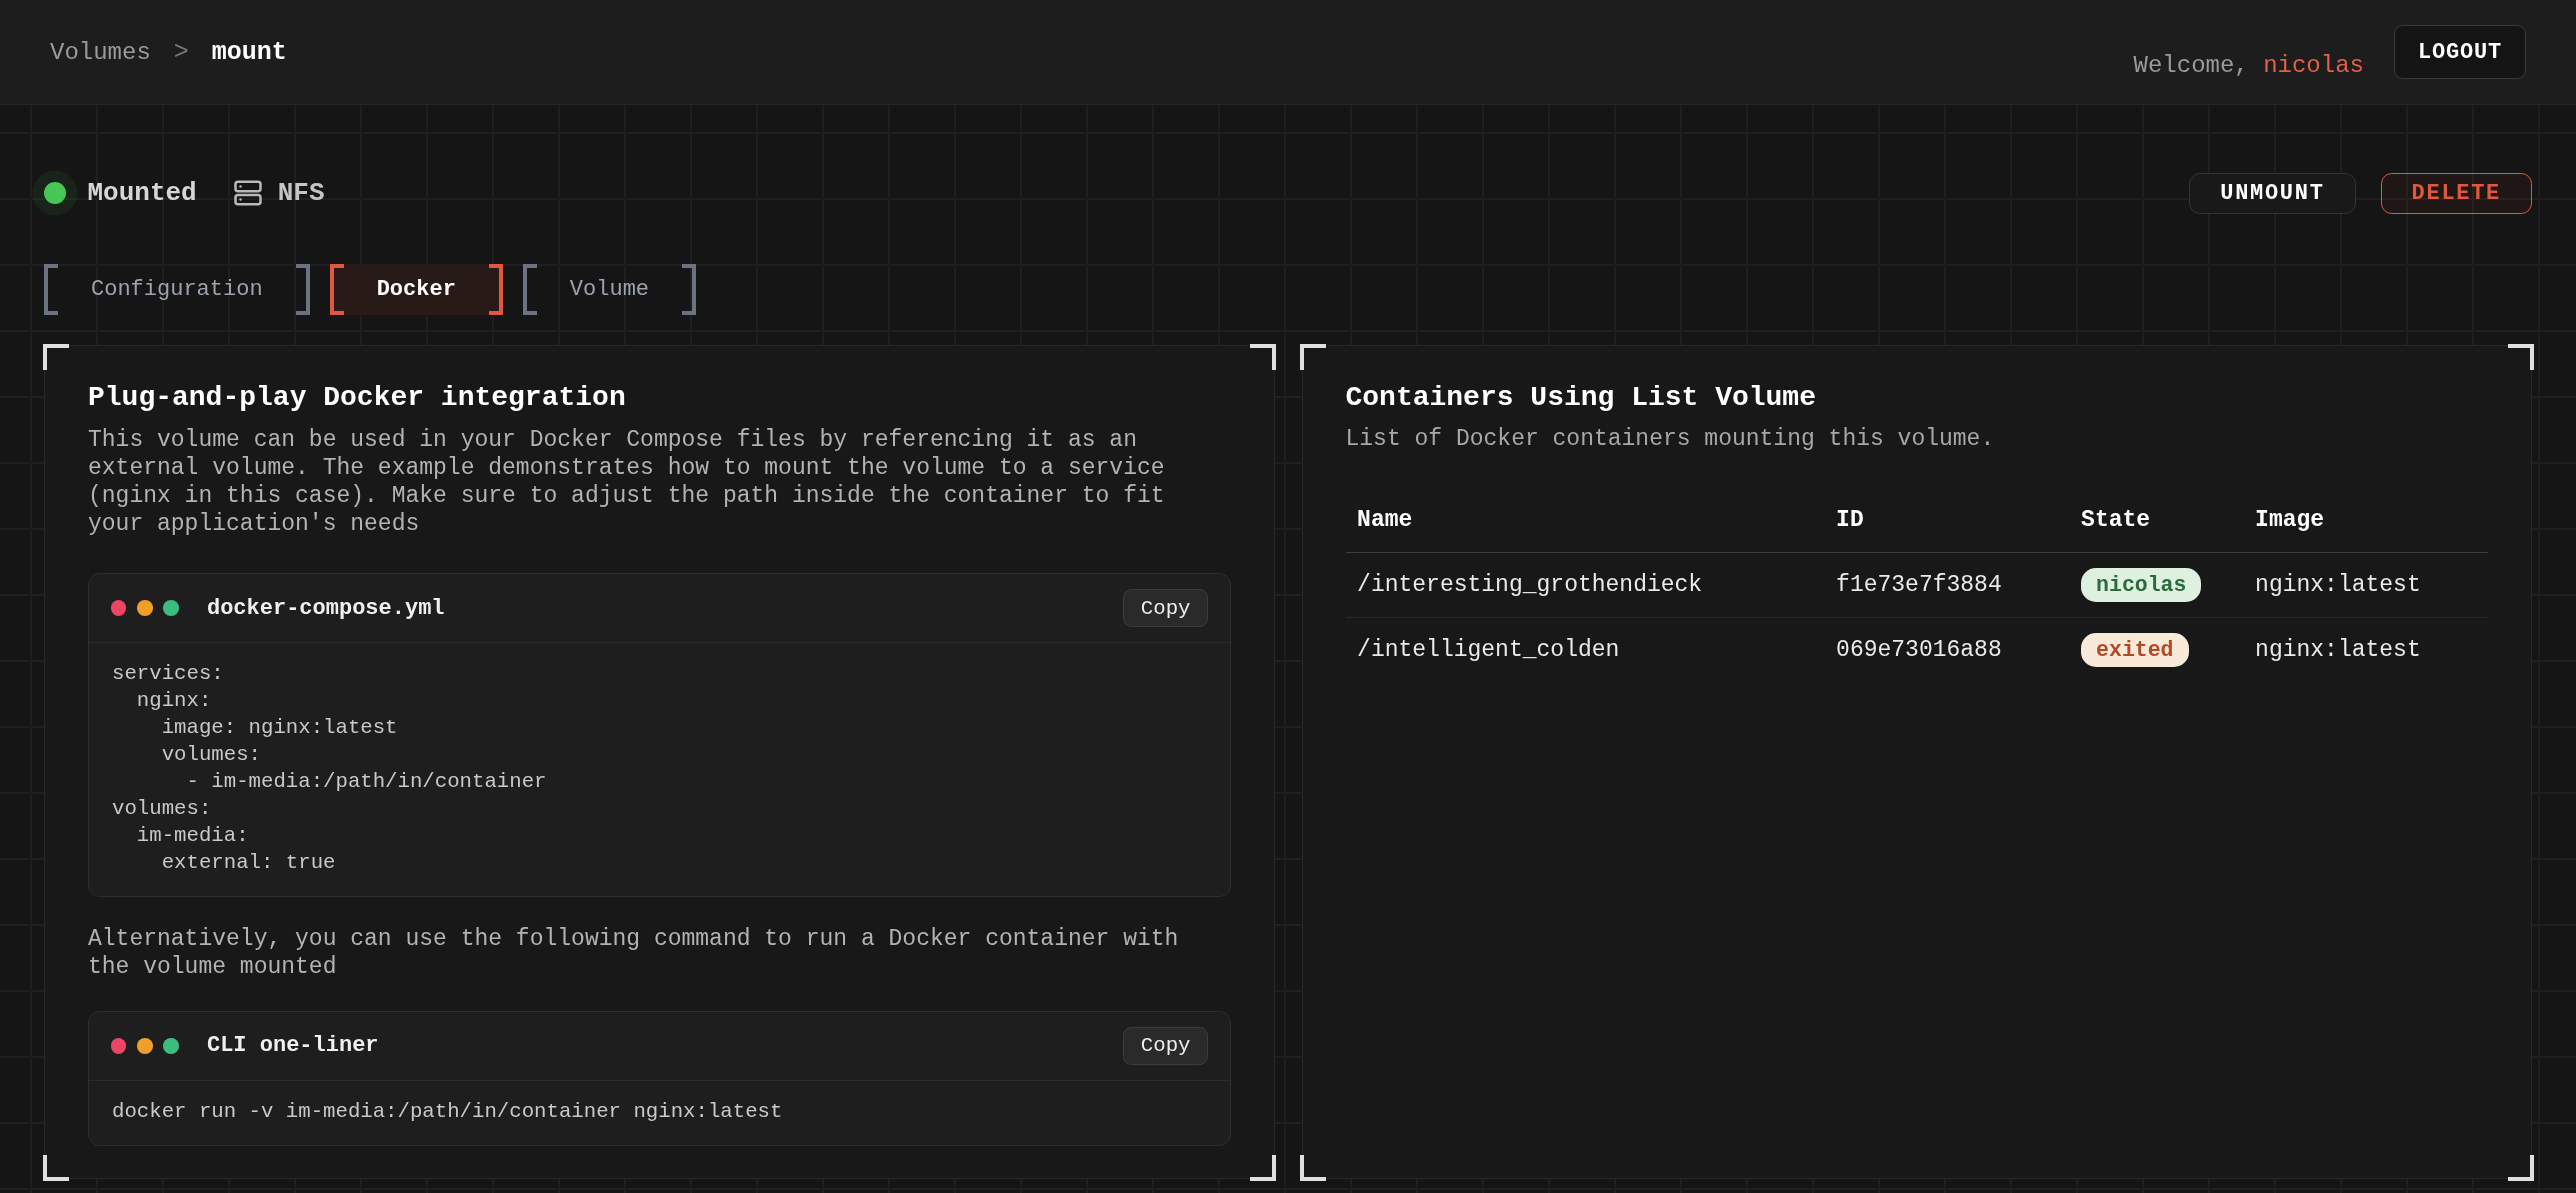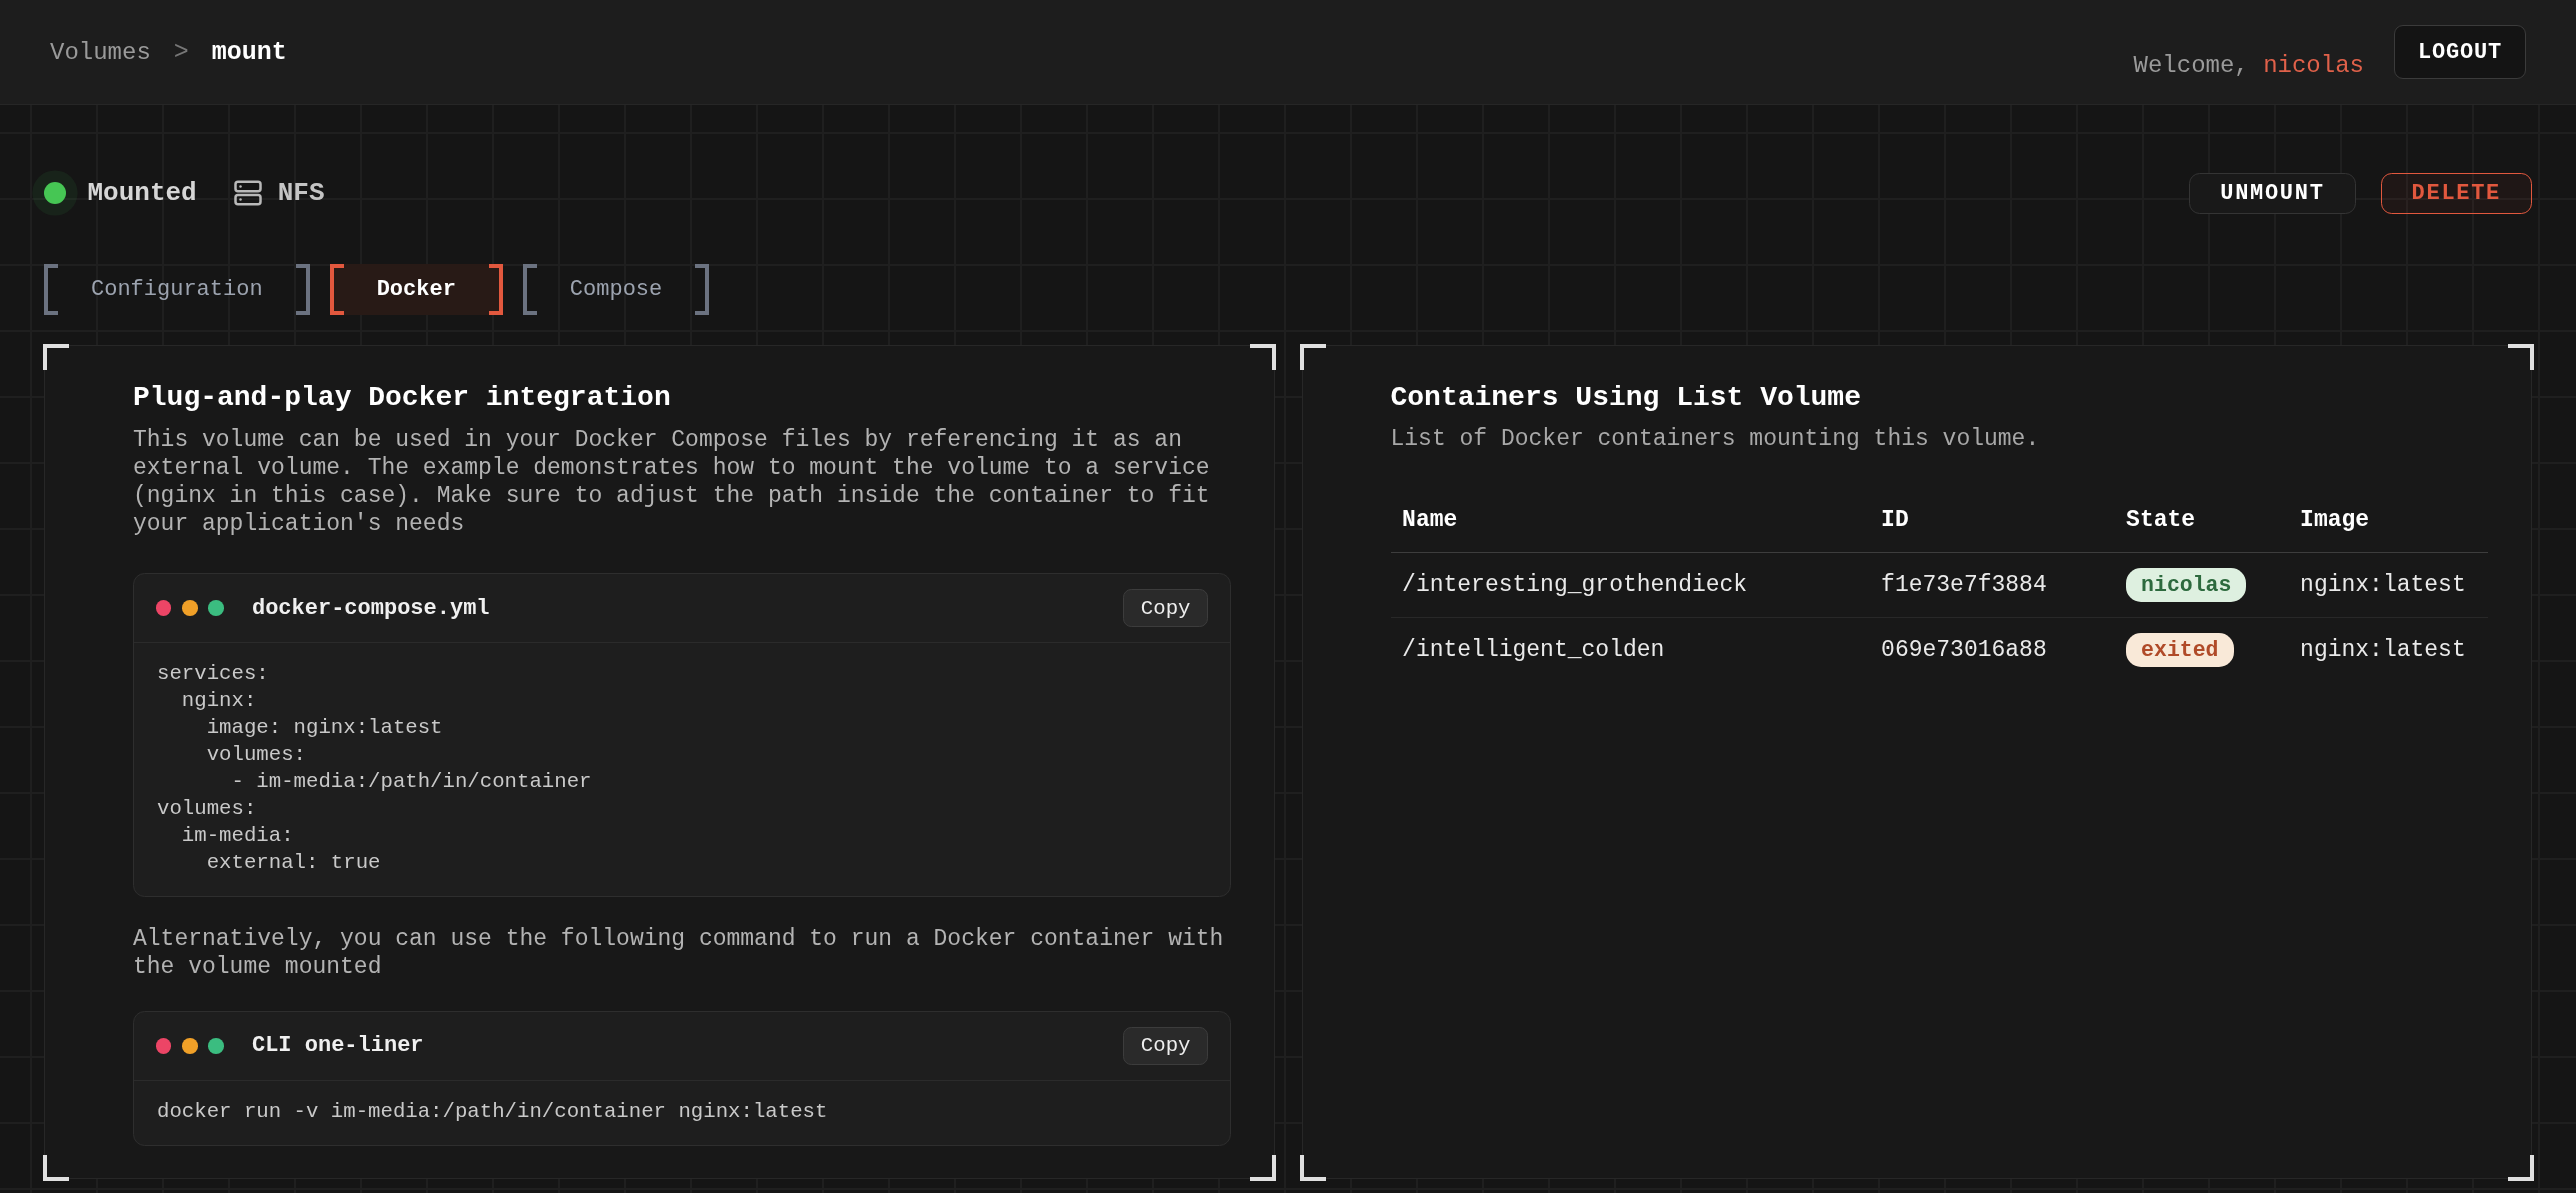--- a/index.html
+++ b/index.html
@@ -71,21 +71,21 @@
   }
   .tab.active { background:#281a16; }
   .tab.active .br-l { border-color:#e2583e; }
   .tab.active .br-r { border-color:#e2583e; }
   .tab.active .tab-label { color:#ffffff; font-weight:bold; }
 
   
   .panels { margin-top:30px; display:flex; gap:27px; }
   .panel {
     position:relative; flex:1; height:834px;
-    background:#181818; border:0.8px solid #272727;padding-left:45px;
+    background:#181818; border:0.8px solid #272727;
   }
   .corner { position:absolute; width:26px; height:26px; }
   .corner.tl { top:-2.5px; left:-2.5px; border-top:4.1px solid #e0e0e0; border-left:4.1px solid #e0e0e0; }
   .corner.tr { top:-2.5px; right:-2.5px; border-top:4.1px solid #e0e0e0; border-right:4.1px solid #e0e0e0; }
   .corner.bl { bottom:-2.5px; left:-2.5px; border-bottom:4.1px solid #e0e0e0; border-left:4.1px solid #e0e0e0; }
   .corner.br2 { bottom:-2.5px; right:-2.5px; border-bottom:4.1px solid #e0e0e0; border-right:4.1px solid #e0e0e0; }
   .panel-inner { padding:36px 43px 0 43px; }
 
   .panel-title { font-size:28px; font-weight:bold; color:#ffffff; }
   .panel-desc { margin-top:13.2px; font-size:23px; line-height:28px; color:#b3b3b3; }
@@ -178,21 +178,21 @@
       <span class="tab-label">Configuration</span>
       <span class="br br-r"></span>
     </div>
     <div class="tab active">
       <span class="br br-l"></span>
       <span class="tab-label">Docker</span>
       <span class="br br-r"></span>
     </div>
     <div class="tab">
       <span class="br br-l"></span>
-      <span class="tab-label">Compose</span>
+      <span class="tab-label">Volume</span>
       <span class="br br-r"></span>
     </div>
   </div>
 
   <div class="panels">
 
     <div class="panel">
       <span class="corner tl"></span>
       <span class="corner tr"></span>
       <span class="corner bl"></span>

